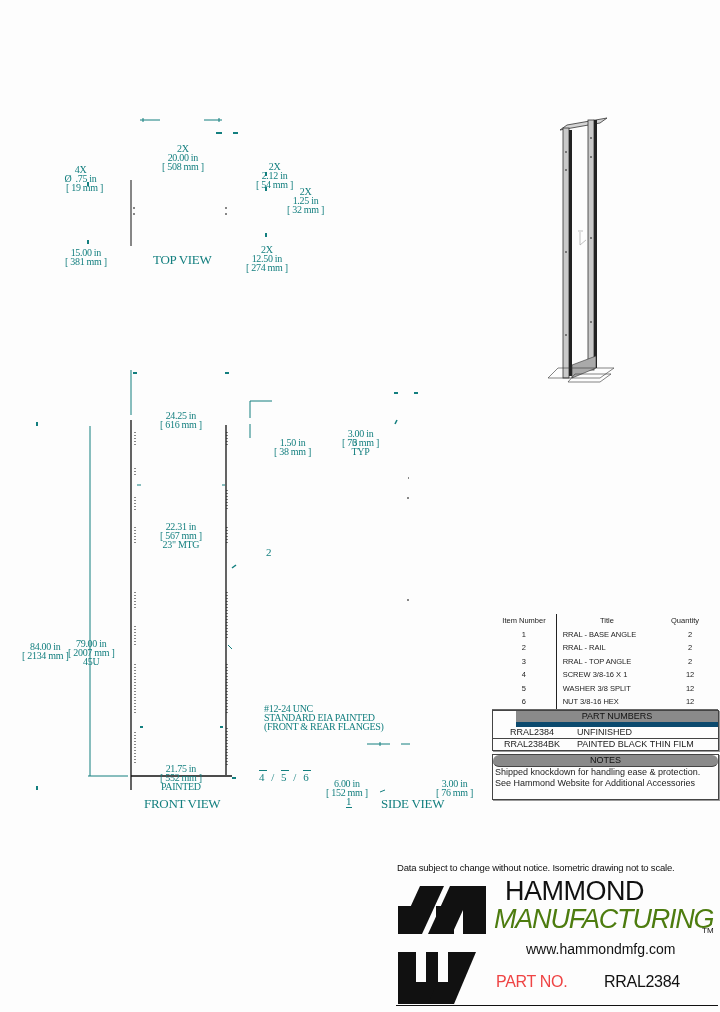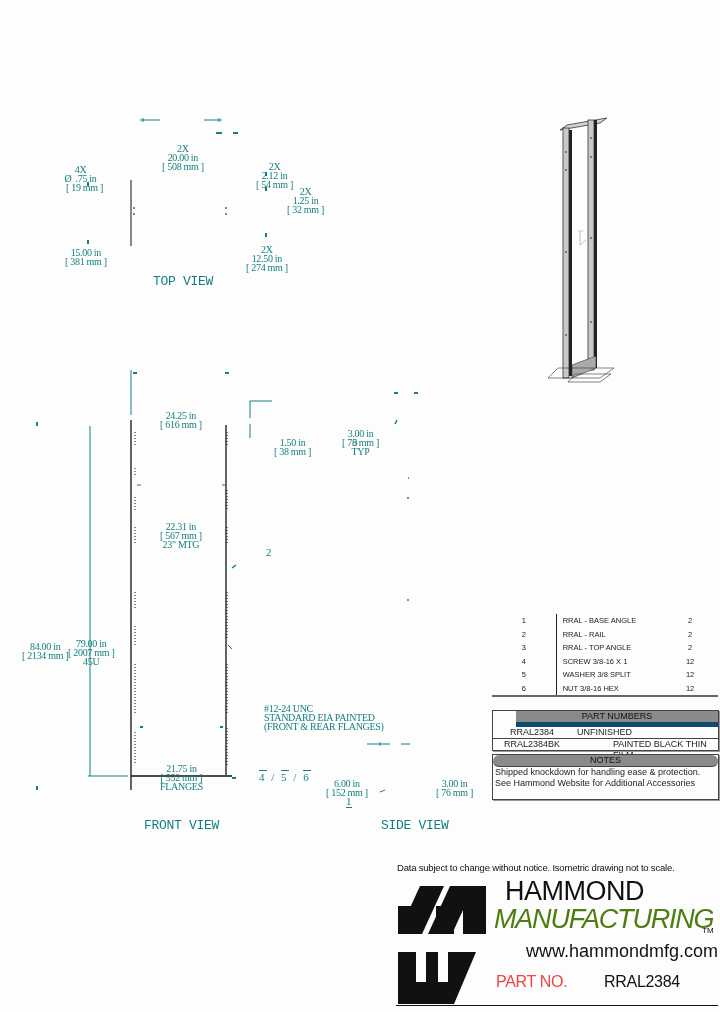--- a/index.html
+++ b/index.html
@@ -1,45 +1,45 @@
 <!DOCTYPE html>
 <html><head>
 <meta charset="utf-8">
 <style>
   html, body { margin:0; padding:0; background:#fdfdfd; }
   body { width:720px; height:1012px; position:relative; overflow:hidden; font-family:"Liberation Serif", serif; color:#137f7f; }
   .dim { position:absolute; font-family:"Liberation Serif", serif; font-size:10px; line-height:9px; color:#137f7f; text-align:center; white-space:nowrap; letter-spacing:-0.3px;margin-top:44px; }
-  .view-label { position:absolute; font-family:Liberation Mono, monospace; font-size:13px; color:#137f7f; letter-spacing:-0.3px; white-space:nowrap;margin-top:22px; }
+  .view-label { position:absolute; font-family:Liberation Serif, serif; font-size:13px; color:#137f7f; letter-spacing:-0.3px; white-space:nowrap; }
   .balloon { position:absolute; font-size:11px; color:#137f7f; }
   svg { position:absolute; left:0; top:0; overflow:visible; }
 
   .bom { position:absolute; left:492px; top:614px; width:226px; font-family:"Liberation Sans", sans-serif; font-size:7.5px; color:#222; }
   .bom-row { display:flex; height:13.5px; align-items:center; }
   .bom-c1 { width:64px; text-align:center; }
   .bom-c2 { width:100px; padding-left:6px; border-left:1px solid #222; height:100%; display:flex; align-items:center; }
   .bom-c3 { width:56px; text-align:center; }
   .bom-head .bom-c2 { justify-content:center; padding-left:0; }
   .bom-bottom { border-bottom:2px solid #666; }
 
   .pn-table { position:absolute; left:492px; top:710px; width:225px; border:1px solid #444; font-family:"Liberation Sans", sans-serif; font-size:9px; color:#222; box-shadow:1px 1px 0 #999; }
   .pn-head { background:#8a8a8a; text-align:center; height:11px; line-height:11px; border-bottom:5px solid #0c4a6e; color:#111;margin-left:23px; }
   .pn-row { display:flex; height:11px; line-height:11px; border-bottom:1px solid #444; }
-  .pn-row:last-child { border-bottom:none;gap:36px; }
+  .pn-row:last-child { border-bottom:none; }
   .pn-c1 { width:78px; text-align:center; }
   .pn-c2 { flex:1; padding-left:6px; }
 
   .notes { position:absolute; left:492px; top:754px; width:225px; height:44px; border:1px solid #444; font-family:"Liberation Sans", sans-serif; font-size:9px; color:#222; box-shadow:1px 1px 0 #999; }
   .notes-head { background:#8a8a8a; text-align:center; height:11px; line-height:11px; border-bottom:1px solid #444; color:#111;border-radius:6px; }
   .notes-line { padding-left:2px; height:11px; line-height:11px; white-space:nowrap; }
 
   .disclaimer { position:absolute; left:397px; top:862px; font-family:"Liberation Sans", sans-serif; font-size:9.5px; color:#111; white-space:nowrap; letter-spacing:-0.2px; }
   .brand1 { position:absolute; left:505px; top:876px; font-family:"Liberation Sans", sans-serif; font-size:27px; color:#111; letter-spacing:-0.5px; white-space:nowrap; }
   .brand2 { position:absolute; left:494px; top:904px; font-family:"Liberation Sans", sans-serif; font-size:27px; font-style:italic; color:#4d7c0f; letter-spacing:-1.2px; white-space:nowrap;text-align:center; }
   .tm { position:absolute; left:702px; top:926px; font-family:"Liberation Sans", sans-serif; font-size:8px; color:#111; }
-  .website { position:absolute; left:526px; top:941px; font-family:"Liberation Sans", sans-serif; font-size:18px; color:#111; white-space:nowrap; }
+  .website { position:absolute; left:526px; top:941px; font-family:"Liberation Sans", sans-serif; font-size:14px; color:#111; white-space:nowrap; }
   .partno-label { position:absolute; left:496px; top:973px; font-family:"Liberation Sans", sans-serif; font-size:16px; color:#ef4444; white-space:nowrap; letter-spacing:-0.3px; }
   .partno-value { position:absolute; left:604px; top:973px; font-family:"Liberation Sans", sans-serif; font-size:16px; color:#111; white-space:nowrap; letter-spacing:-0.3px; }
   .title-rule { position:absolute; left:396px; top:1005px; width:322px; height:1px; background:#111; }
 </style>
 </head>
 <body>
 
 <svg width="720" height="1012" viewBox="0 0 720 1012">
 
   <g stroke="#137f7f" stroke-width="1" fill="none">
@@ -205,21 +205,21 @@
   <div>[ 2134 mm ]</div>
 </div>
 <div class="dim" style="left:68px;top:595px;">
   <div>79.00 in</div>
   <div>[ 2007 mm ]</div>
   <div>45U</div>
 </div>
 <div class="dim" style="left:160px;top:720px;">
   <div>21.75 in</div>
   <div>[ 552 mm ]</div>
-  <div>FLANGES</div>
+  <div>PAINTED</div>
 </div>
 <div class="dim" style="left:274px;top:394px;">
   <div>1.50 in</div>
   <div>[ 38 mm ]</div>
 </div>
 <div class="dim" style="left:264px;top:660px;text-align:left;">
   <div>#12-24 UNC</div>
   <div>STANDARD EIA PAINTED</div>
   <div>(FRONT &amp; REAR FLANGES)</div>
 </div>
@@ -248,20 +248,25 @@
 <div class="dim" style="left:436px;top:735px;">
   <div>3.00 in</div>
   <div>[ 76 mm ]</div>
 </div>
 <div class="balloon" style="left:346px;top:795px;">
   <span style="border-bottom:1px solid #137f7f">1</span>
 </div>
 <div class="view-label" style="left:381px;top:796px;">SIDE VIEW</div>
 
 <div class="bom">
+  <div class="bom-row bom-head">
+    <div class="bom-c1">Item Number</div>
+    <div class="bom-c2">Title</div>
+    <div class="bom-c3">Quantity</div>
+  </div>
   <div class="bom-row">
     <div class="bom-c1">1</div>
     <div class="bom-c2">RRAL - BASE ANGLE</div>
     <div class="bom-c3">2</div>
   </div>
   <div class="bom-row">
     <div class="bom-c1">2</div>
     <div class="bom-c2">RRAL - RAIL</div>
     <div class="bom-c3">2</div>
   </div>

